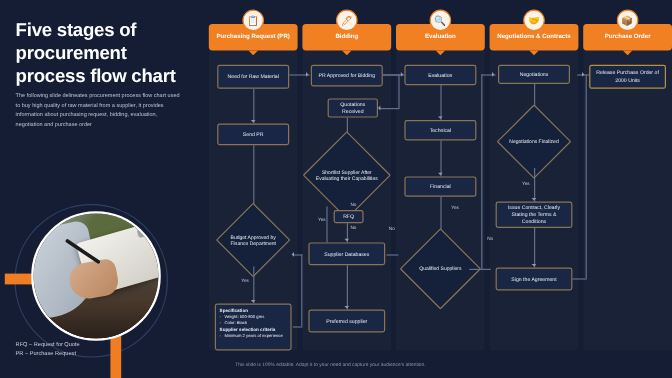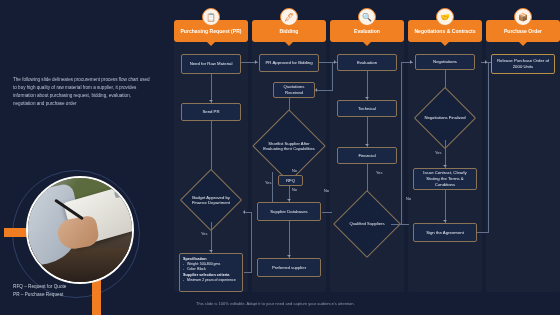--- a/index.html
+++ b/index.html
@@ -118,20 +118,21 @@
   .elab { position: absolute; font-size: 3.9px; color: #c3cbdb; }
 
   .footer { position: absolute; left: 196px; top: 301px; font-size: 4.1px; color: #8e98ad; }
 </style>
 </head>
 <body>
 
 <div class="slide">
 
   <div class="left">
+    <div class="title">Five stages of procurement process flow chart</div>
     <div class="blurb">The following slide delineates procurement process flow chart used to buy high quality of raw material from a supplier, it provides information about purchasing request, bidding, evaluation, negotiation and purchase order</div>
 
     <div class="photo-wrap">
       <div class="ring-outer"></div>
       <div class="orange-bar-l"></div>
       <div class="orange-bar-b"></div>
       <div class="photo">
         <div class="ph-bg"></div>
         <div class="ph-desk"></div>
         <div class="ph-sleeve"></div>

